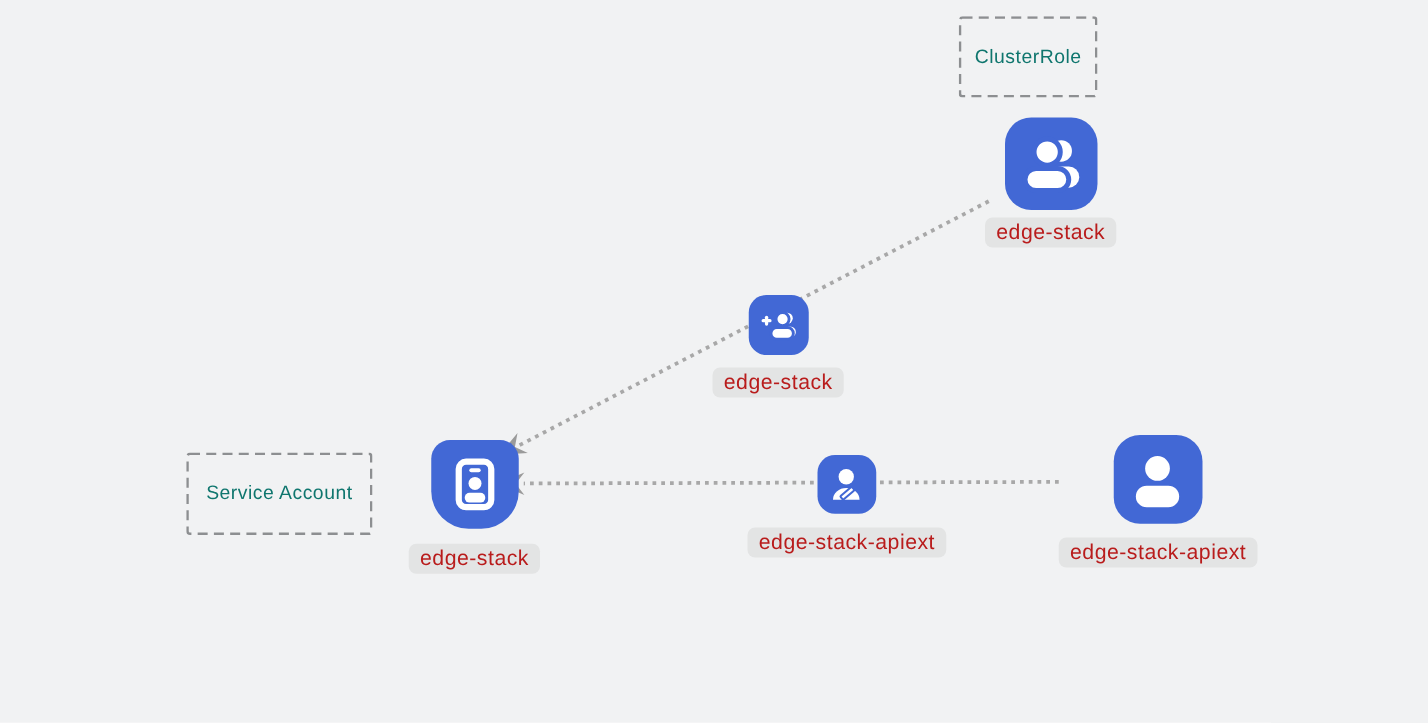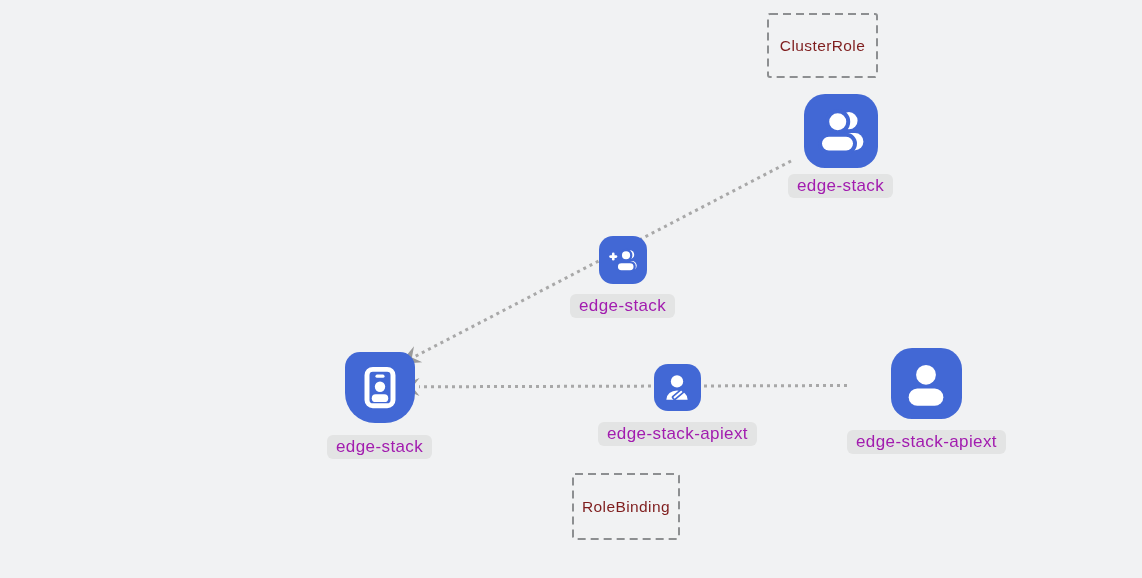--- a/index.html
+++ b/index.html
@@ -11,21 +11,21 @@
     overflow:hidden;
   }
   .edges-layer { position:absolute; left:0; top:0; width:1142px; height:578px; z-index:0; }
 
   
   .type-box { position:absolute; z-index:1; }
   .type-box .border-svg { position:absolute; left:0; top:0; }
   .type-box .box-label {
     position:absolute; left:0; top:0; right:0; bottom:0;
     display:flex; align-items:center; justify-content:center;
-    color:#7f1d1d; font-size:15.5px; letter-spacing:0.4px;
+    color:#0f766e; font-size:15.5px; letter-spacing:0.4px;
     white-space:nowrap;
   }
   #box-cluster-role         { left:767px; top:13px;  width:111px; height:65px; }
   #box-cluster-role-binding { left:463px; top:142px; width:181px; height:66px; }
   #box-service-account      { left:149px; top:362px; width:149px; height:66px; }
   #box-role-binding         { left:572px; top:473px; width:108px; height:67px; }
   #box-role                 { left:827px; top:475px; width:108px; height:65px; }
 
   
   .node { position:absolute; z-index:2; display:flex; flex-direction:column; align-items:center; }
@@ -33,21 +33,21 @@
     background:#4268d5;
     display:flex; align-items:center; justify-content:center;
     box-sizing:border-box;
   }
   .icon-lg   { width:74px; height:74px; border-radius:21px; }
   .icon-lg2  { width:71px; height:71px; border-radius:21px; }
   .icon-sa   { width:70px; height:71px; border-radius:15px 15px 30px 30px; }
   .icon-sm   { width:48px; height:48px; border-radius:14px; }
   .icon-sm2  { width:47px; height:47px; border-radius:14px; }
   .pill {
-    background:#e3e4e4; color:#a21caf;
+    background:#e3e4e4; color:#b91c1c;
     font-size:17px; letter-spacing:0.4px; line-height:20px;
     padding:2px 9px; border-radius:6px; white-space:nowrap;
   }
   #node-clusterrole        { left:788px; top:94px;  }
   #node-clusterrole        .pill { margin-top:6px; }
   #node-clusterrolebinding { left:570px; top:236px; }
   #node-clusterrolebinding .pill { margin-top:10px; }
   #node-serviceaccount     { left:327px; top:352px; }
   #node-serviceaccount     .pill { margin-top:12px; }
   #node-rolebinding        { left:598px; top:364px; }
@@ -72,27 +72,27 @@
   </svg>
 
   <div class="type-box" id="box-cluster-role">
     <svg class="border-svg" width="111" height="65">
       <rect x="1" y="1" width="109" height="63" rx="2" fill="none" stroke="#8d8f91" stroke-width="2" stroke-dasharray="8 5"></rect>
     </svg>
     <span class="box-label">ClusterRole</span>
   </div>
 
 
+  <div class="type-box" id="box-service-account">
+    <svg class="border-svg" width="149" height="66">
+      <rect x="1" y="1" width="147" height="64" rx="2" fill="none" stroke="#8d8f91" stroke-width="2" stroke-dasharray="8 5"></rect>
+    </svg>
+    <span class="box-label">Service Account</span>
+  </div>
 
-  <div class="type-box" id="box-role-binding">
-    <svg class="border-svg" width="108" height="67">
-      <rect x="1" y="1" width="106" height="65" rx="2" fill="none" stroke="#8d8f91" stroke-width="2" stroke-dasharray="8 5"></rect>
-    </svg>
-    <span class="box-label">RoleBinding</span>
-  </div>
 
 
   <div class="node" id="node-clusterrole">
     <div class="icon icon-lg">
       <svg width="56" height="56" viewBox="0 0 24 24">
         <circle cx="15.4" cy="7.6" r="3.7" fill="#fff"></circle>
         <rect x="8.6" y="12.9" width="13" height="7.3" rx="3.6" fill="#fff"></rect>
         <circle cx="10.6" cy="8" r="4.5" fill="#fff" stroke="#4268d5" stroke-width="1.7"></circle>
         <rect x="3" y="13.6" width="15" height="7.6" rx="3.8" fill="#fff" stroke="#4268d5" stroke-width="1.7"></rect>
       </svg>

